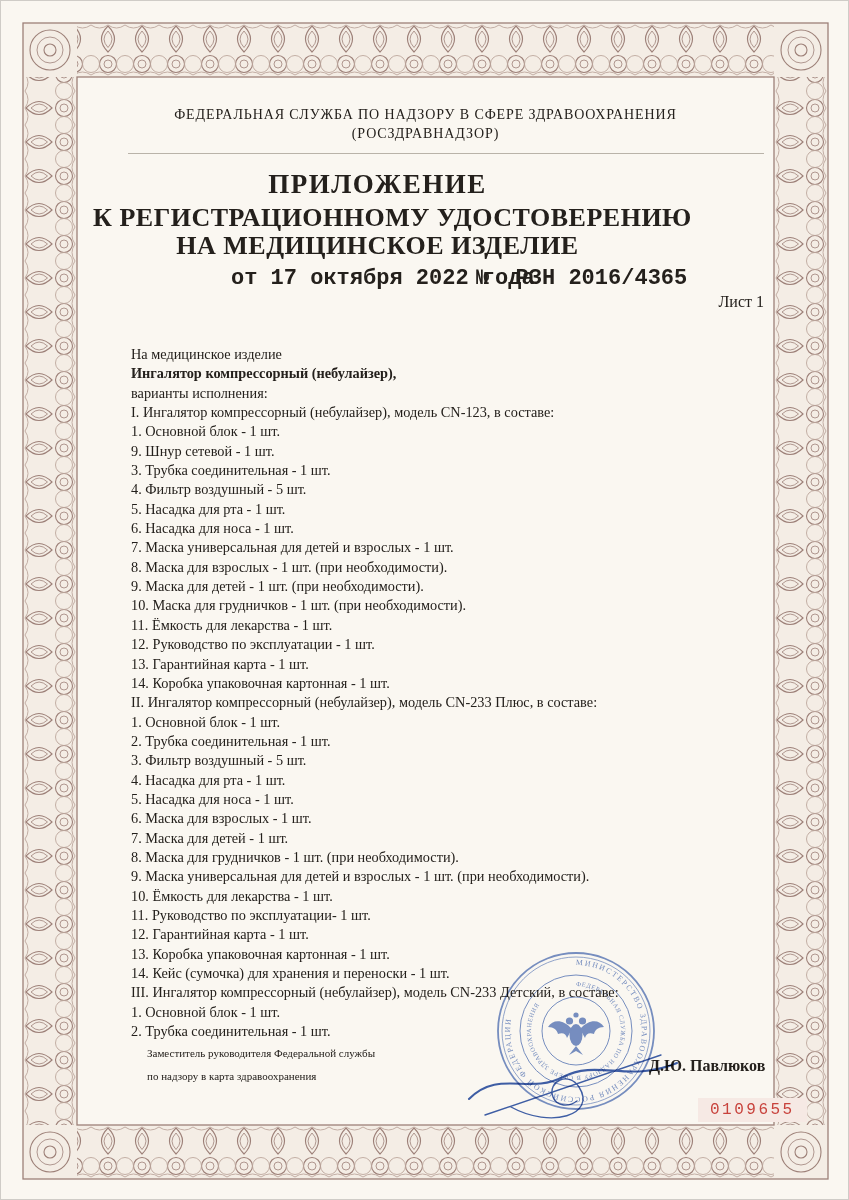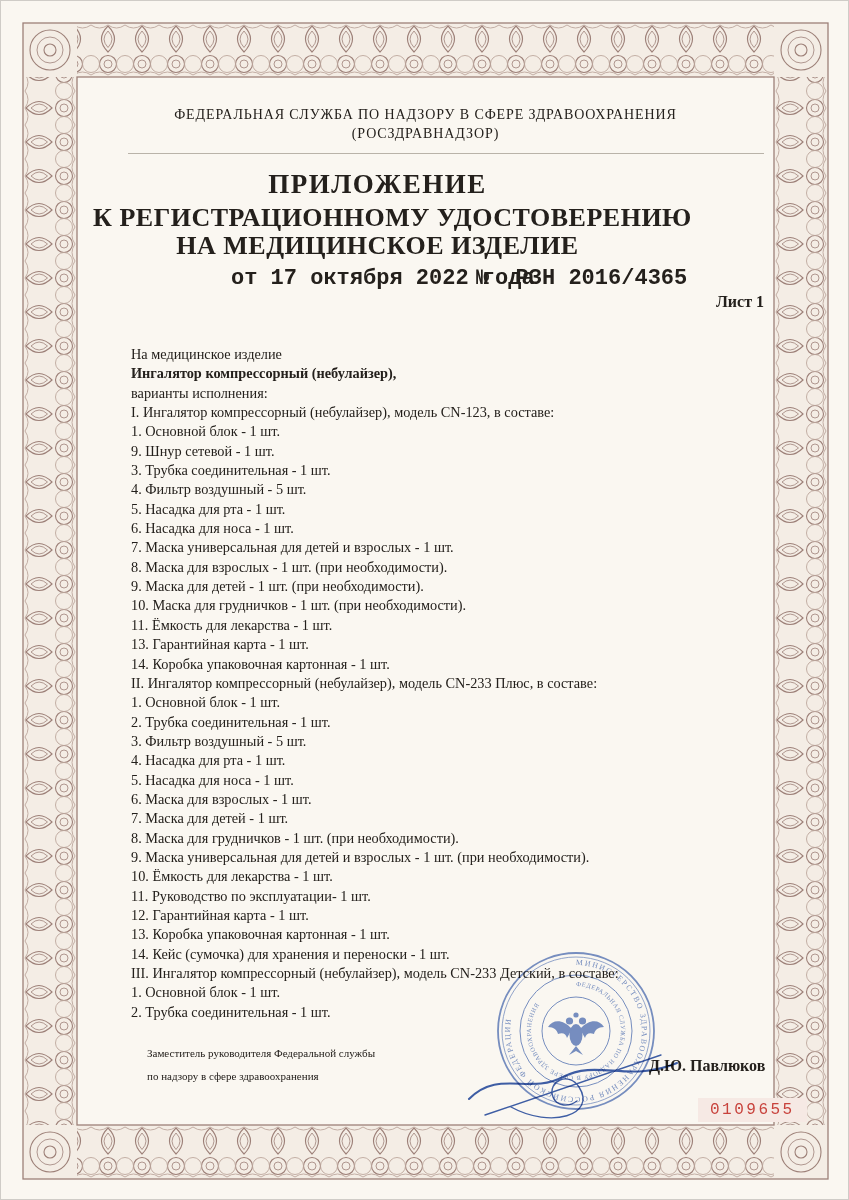--- a/index.html
+++ b/index.html
@@ -25,21 +25,21 @@
   .title { position:absolute; left:76px; width:601px; text-align:center; font-weight:bold; }
   .t1 { top:168px; font-size:27px; letter-spacing:1.5px; }
   .t2 { top:202px; font-size:26px; letter-spacing:0.5px;margin-left:15px; }
   .t3 { top:230px; font-size:26px; letter-spacing:0.5px; }
 
   .date-row { position:absolute; top:265px; left:130px; width:643px; height:24px;
               font-weight:bold; font-size:22px;font-family:Liberation Mono, monospace; }
   .issue-date { position:absolute; left:100px; white-space:pre; }
   .reg-number { position:absolute; left:345px; white-space:pre; }
   .sheet { position:absolute; top:292px; left:130px; width:633px; text-align:right;
-           font-weight:bold; font-size:16px; }
+           font-weight:normal; font-size:16px; }
 
   .body { position:absolute; top:344px; left:130px; width:648px;
           font-size:14.3px; line-height:19.35px; }
   .doc-line { white-space:nowrap; }
   .doc-line.bold { font-weight:bold; }
 
   .signer { position:absolute; top:1041px; left:146px; font-weight:normal;
             font-size:11px; line-height:22.5px; }
   .signer-name { position:absolute; top:1056px; left:648px; font-weight:bold; font-size:16px; }
 
@@ -153,20 +153,21 @@
       <div class="doc-line">9. Шнур сетевой - 1 шт.</div>
       <div class="doc-line">3. Трубка соединительная - 1 шт.</div>
       <div class="doc-line">4. Фильтр воздушный - 5 шт.</div>
       <div class="doc-line">5. Насадка для рта - 1 шт.</div>
       <div class="doc-line">6. Насадка для носа - 1 шт.</div>
       <div class="doc-line">7. Маска универсальная для детей и взрослых - 1 шт.</div>
       <div class="doc-line">8. Маска для взрослых - 1 шт. (при необходимости).</div>
       <div class="doc-line">9. Маска для детей - 1 шт. (при необходимости).</div>
       <div class="doc-line">10. Маска для грудничков - 1 шт. (при необходимости).</div>
       <div class="doc-line">11. Ёмкость для лекарства - 1 шт.</div>
+      <div class="doc-line">12. Руководство по эксплуатации - 1 шт.</div>
       <div class="doc-line">13. Гарантийная карта - 1 шт.</div>
       <div class="doc-line">14. Коробка упаковочная картонная - 1 шт.</div>
       <div class="doc-line">II. Ингалятор компрессорный (небулайзер), модель CN-233 Плюс, в составе:</div>
       <div class="doc-line">1. Основной блок - 1 шт.</div>
       <div class="doc-line">2. Трубка соединительная - 1 шт.</div>
       <div class="doc-line">3. Фильтр воздушный - 5 шт.</div>
       <div class="doc-line">4. Насадка для рта - 1 шт.</div>
       <div class="doc-line">5. Насадка для носа - 1 шт.</div>
       <div class="doc-line">6. Маска для взрослых - 1 шт.</div>
       <div class="doc-line">7. Маска для детей - 1 шт.</div>
@@ -199,21 +200,21 @@
       <circle cx="6.5" cy="-12" r="3.6"></circle>
       <circle cx="0" cy="-18" r="2.6"></circle>
       <path d="M-4 -4 C-13 -14 -23 -14 -28 -6 C-22 -6 -19 -3 -18 1 C-13 -1 -10 1 -9 5 Z"></path>
       <path d="M4 -4 C13 -14 23 -14 28 -6 C22 -6 19 -3 18 1 C13 -1 10 1 9 5 Z"></path>
       <path d="M0 13 L-7 22 L0 18 L7 22 Z"></path>
     </g>
   </svg>
 
   <div class="signer">
     <div>Заместитель руководителя Федеральной службы</div>
-    <div>по надзору в сфере здравоохранения</div>
+    <div>по надзору в карта здравоохранения</div>
   </div>
   <div class="signer-name">Д.Ю. Павлюков</div>
 
   <svg class="signature" width="250" height="90" viewBox="0 0 250 90">
     <path class="sig" d="M18 58 C48 28 78 54 112 36 C146 18 178 42 226 22"></path>
     <path class="sig thin" d="M60 66 C100 88 146 74 128 46 C118 30 96 40 102 56 C106 66 118 66 126 60"></path>
     <path class="sig thin" d="M34 74 L210 14"></path>
   </svg>
 
   <div class="serial">0109655</div>

